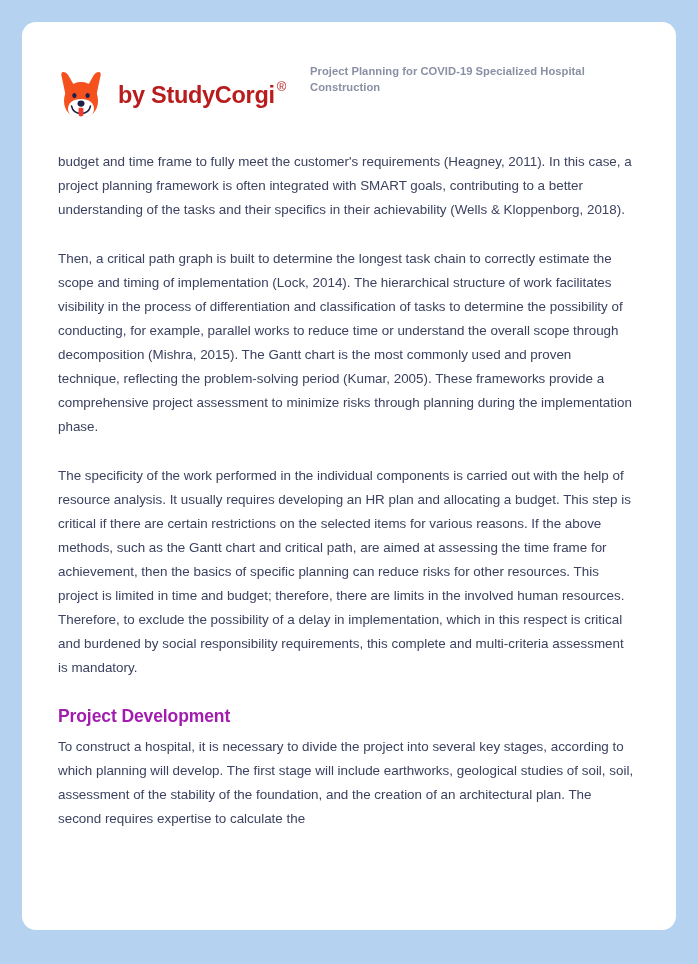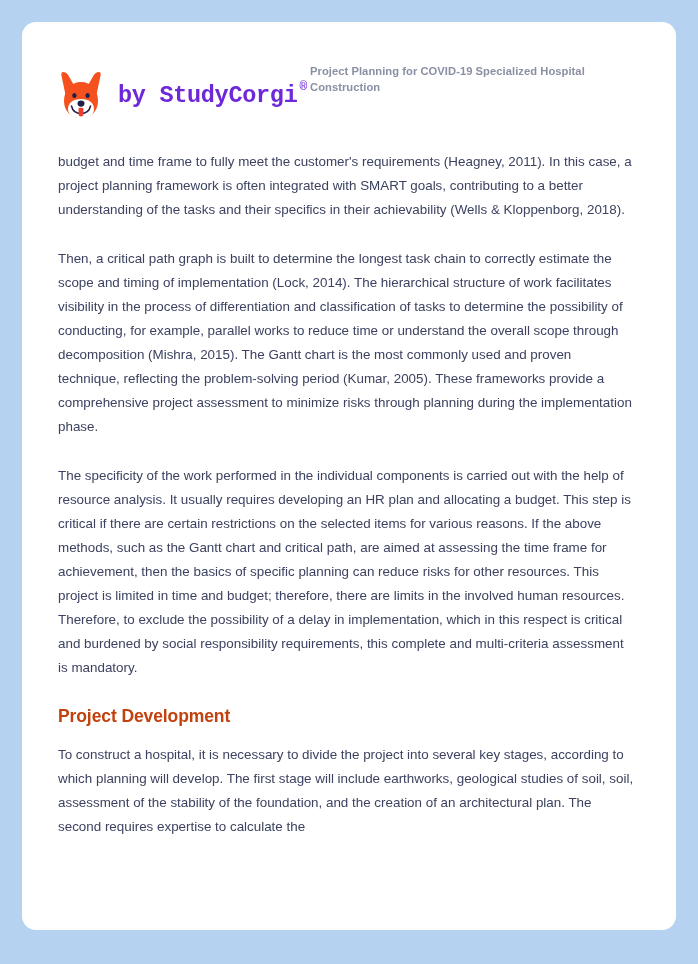--- a/index.html
+++ b/index.html
@@ -40,26 +40,25 @@
   }
   .brand-logo {
     width: 46px;
     height: 50px;
     flex: 0 0 auto;
     display: block;
   }
   .brand-text {
     font-size: 23.5px;
     font-weight: bold;
-    color: #6d28d9;
+    color: #b91c1c;
     letter-spacing: -0.3px;
     white-space: nowrap;
     position: relative;
     line-height: 1;
-    font-family: Liberation Mono, monospace;
   }
   .brand-reg {
     font-size: 13px;
     vertical-align: super;
     font-weight: normal;
     margin-left: 2px;
     position: relative;
     top: -3px;
   }
   .header-meta {
@@ -91,22 +90,22 @@
     color: #3c4260;
     margin: 0 0 25px 0;
     text-align: left;
   }
   .doc-body p.tight-last {
     margin-bottom: 16px;
   }
   .doc-body h2 {
     font-size: 17.5px;
     font-weight: bold;
-    color: #c2410c;
-    margin: 10px 0 16px 0;
+    color: #a21caf;
+    margin: 10px 0 8px 0;
     line-height: 1.3;
     letter-spacing: -0.1px;
   }
 </style>
 </head>
 <body>
 
 <div class="page-card">
 
   <div class="doc-header">

